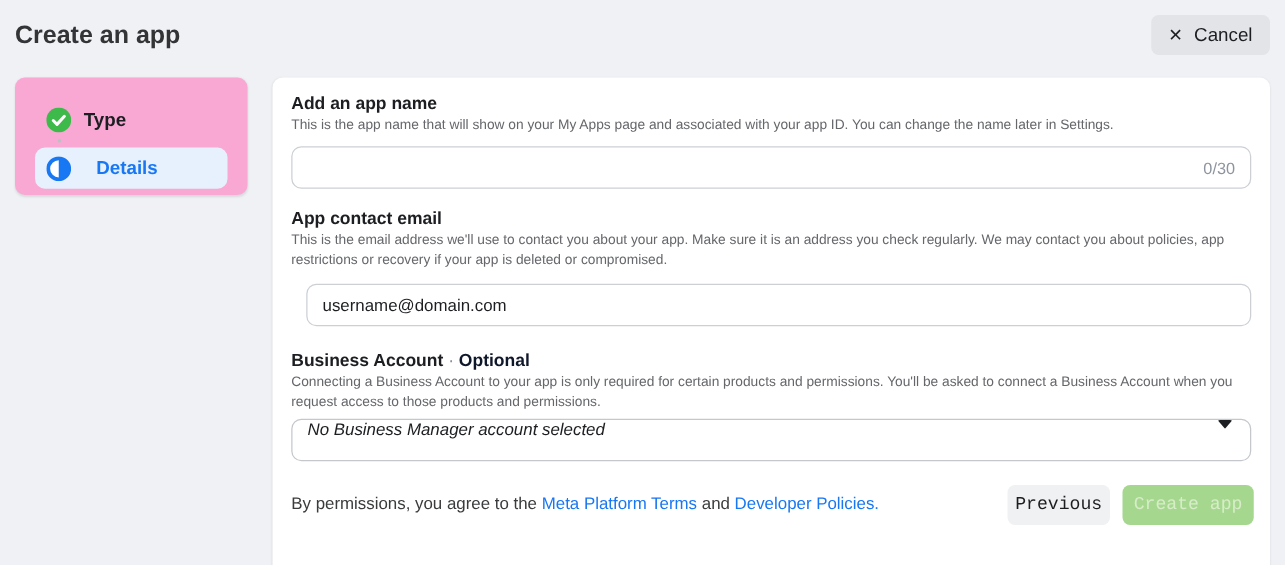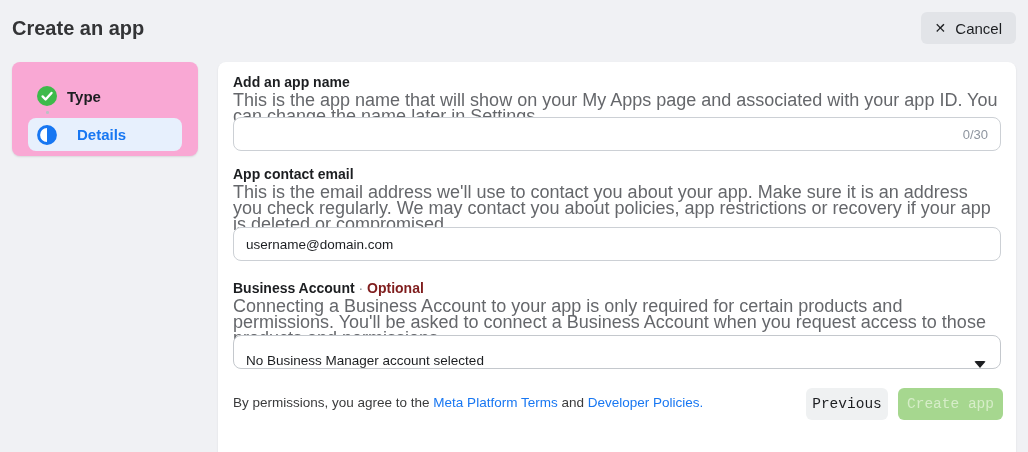--- a/index.html
+++ b/index.html
@@ -89,27 +89,27 @@
     box-shadow: 0 1px 2px rgba(0,0,0,0.10);
   }
   .field-label {
     position: absolute;
     left: 15px;
     font-size: 14px;
     font-weight: 700;
     color: #1c1e21;
     line-height: 16px;
   }
-  .optional { color: #7f1d1d; font-weight: 700; }
+  .optional { color: #0f172a; font-weight: 700; }
   .optional-sep { color: #8a8d91; font-weight: 400; }
   .field-desc {
     position: absolute;
     left: 15px;
     right: 15px;
-    font-size: 18px;
+    font-size: 11px;
     line-height: 16px;
     color: #65676b;
   }
   .input-wrap {
     position: absolute;
     left: 15px;
     right: 15px;
     height: 34px;
     border: 1px solid #ccd0d5;
     border-radius: 8px;
@@ -132,23 +132,24 @@
   .select-box {
     position: absolute;
     left: 15px;
     right: 15px;
     top: 273px;
     height: 34px;
     border: 1px solid #c4c8cd;
     border-radius: 8px;
     background: #fff;
     display: flex;
-    align-items: flex-end;
+    align-items: flex-start;
     padding: 0 14px 0 12px;
     cursor: pointer;
+    font-style: italic;
   }
   .select-box .select-value { flex: 1; font-size: 13.5px; color: #1c1e21; }
   .caret-down {
     width: 0; height: 0;
     border-left: 6px solid transparent;
     border-right: 6px solid transparent;
     border-top: 7px solid #1c1e21;
     border-radius: 2px;
   }
 
@@ -174,21 +175,21 @@
   }
   .btn-previous { right: 128px; width: 82px; background: #eff1f2; color: #1c1e21; }
   .btn-create { right: 13px; width: 105px; background: #a6d78f; color: #d6edc8; cursor: default; }
 
   
   .label-appname { top: 12px; }
   .desc-appname  { top: 30px; }
   .input-appname { top: 55px; }
   .label-email   { top: 104px; }
   .desc-email    { top: 122px; }
-  .input-email   { top: 165px; }
+  .input-email   { top: 165px; margin-left: 12px; }
   .label-biz     { top: 218px; }
   .desc-biz      { top: 236px; }
 </style>
 </head>
 <body>
 
 <div class="page">
 
   <div class="page-title">Create an app</div>
   <button class="cancel-btn">

